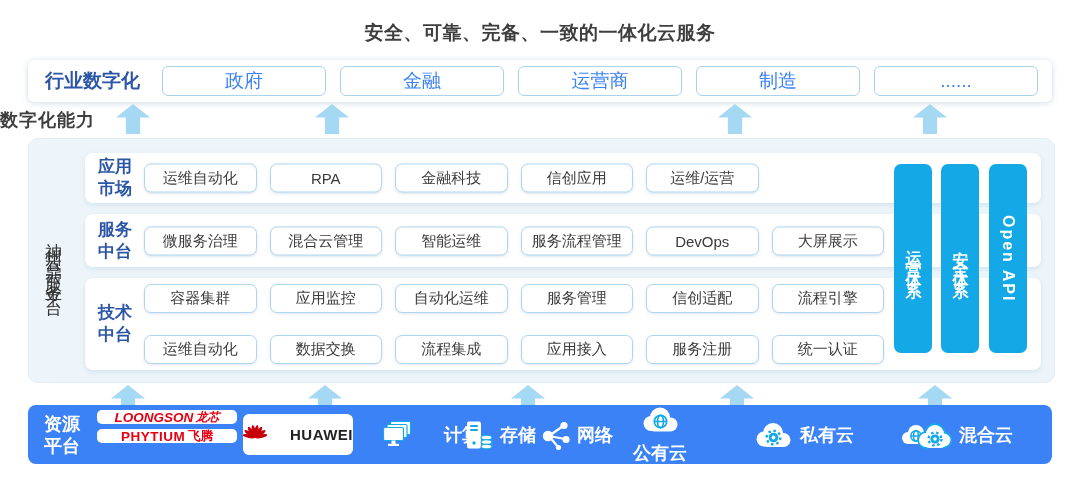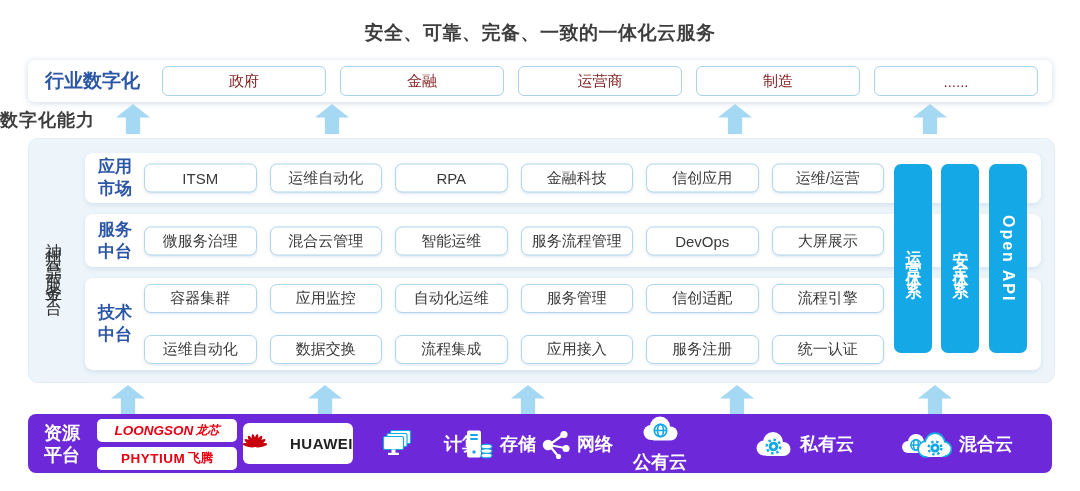--- a/index.html
+++ b/index.html
@@ -9,21 +9,21 @@
   .title{position:absolute;top:20px;left:0;width:100%;text-align:center;
          font-size:19px;font-weight:bold;color:#3E3E3E;letter-spacing:.5px;}
 
   
   .industry-band{position:absolute;left:28px;top:60px;width:1024px;height:42px;background:#fff;
       border-radius:6px;box-shadow:0 1px 6px rgba(120,150,180,.35);display:flex;align-items:center;
       padding:0 14px 0 17px;box-sizing:border-box;}
   .industry-label{font-size:19px;font-weight:bold;color:#2B55A5;width:117px;flex:none;}
   .industry-items{display:flex;gap:14px;flex:1;}
   .industry-box{flex:1;height:28px;border:1px solid #A9D2EC;border-radius:6px;background:#fff;
-      display:flex;align-items:center;justify-content:center;font-size:15px;color:#7f1d1d;}
+      display:flex;align-items:center;justify-content:center;font-size:19px;color:#3b82f6;}
 
   
   .arrow{position:absolute;width:34px;height:30px;background:#A5D8F2;
       clip-path:polygon(50% 0,100% 45%,71% 45%,71% 100%,29% 100%,29% 45%,0 45%);}
   .arrows-top{position:absolute;top:104px;left:0;width:1080px;height:30px;}
   .arrows-bottom{position:absolute;top:385px;left:0;width:1080px;height:30px;}
   .digital-label{position:absolute;top:108px;left:0;width:1080px;text-align:left;
       font-size:18px;font-weight:bold;color:#3E3E3E;letter-spacing:1px;}
 
   
@@ -47,26 +47,26 @@
       display:flex;align-items:center;justify-content:center;font-size:15px;color:#3A3A3A;
       box-shadow:0 1px 3px rgba(170,190,215,.35);white-space:nowrap;box-sizing:border-box;}
 
   .vbar{position:absolute;top:25px;height:189px;width:38px;background:#14A9E6;border-radius:7px;
       display:flex;align-items:center;justify-content:center;}
   .vbar span{writing-mode:vertical-rl;color:#fff;font-weight:bold;font-size:16px;letter-spacing:11px;}
   .vbar.latin span{letter-spacing:2px;font-size:16px;}
   .vbar1{left:865px;} .vbar2{left:912px;} .vbar3{left:960px;}
 
   
-  .resource-bar{position:absolute;left:28px;top:414px;width:1024px;height:59px;
-      background:#6d28d9;border-radius:8px;}
+  .resource-bar{position:absolute;left:28px;top:405px;width:1024px;height:59px;
+      background:#3b82f6;border-radius:8px;}
   .res-label{position:absolute;left:16px;top:50%;transform:translateY(-50%);
       color:#fff;font-weight:bold;font-size:18px;line-height:1.25;}
   .vendor-pills{position:absolute;left:69px;top:5px;width:140px;}
-  .pill{height:23px;background:#fff;border-radius:5px;display:flex;align-items:center;
+  .pill{height:14px;background:#fff;border-radius:5px;display:flex;align-items:center;
       justify-content:center;margin-bottom:5px;}
   .loongson{font-style:italic;font-weight:bold;color:#E60012;font-size:13.5px;}
   .loongson-cjk{font-style:italic;font-weight:bold;color:#E60012;font-size:12px;margin-left:2px;}
   .phytium{font-weight:bold;color:#E60012;font-size:13.5px;letter-spacing:.5px;}
   .phytium-cjk{font-weight:bold;color:#E60012;font-size:12.5px;margin-left:3px;}
   .huawei-box{position:absolute;left:215px;top:9px;width:110px;height:41px;background:#fff;
       border-radius:6px;display:flex;align-items:center;justify-content:space-between;gap:18px;}
   .huawei-text{font-weight:bold;color:#222;font-size:15px;letter-spacing:.5px;}
   .res-item{position:absolute;top:50%;transform:translateY(-50%);display:flex;align-items:center;
       gap:7px;color:#fff;font-size:18px;font-weight:bold;white-space:nowrap;}
@@ -102,21 +102,20 @@
     <div class="platform-name">
       <span>神州云鼎云服务平台</span>
     </div>
 
     <div class="prow prow1">
       <div class="prow-label">
         <span class="lbl-line">应用</span>
         <span class="lbl-line">市场</span>
       </div>
       <div class="tiles">
-        <div class="tile">ITSM</div>
         <div class="tile">运维自动化</div>
         <div class="tile">RPA</div>
         <div class="tile">金融科技</div>
         <div class="tile">信创应用</div>
         <div class="tile">运维/运营</div>
       </div>
     </div>
 
     <div class="prow prow2">
       <div class="prow-label">

